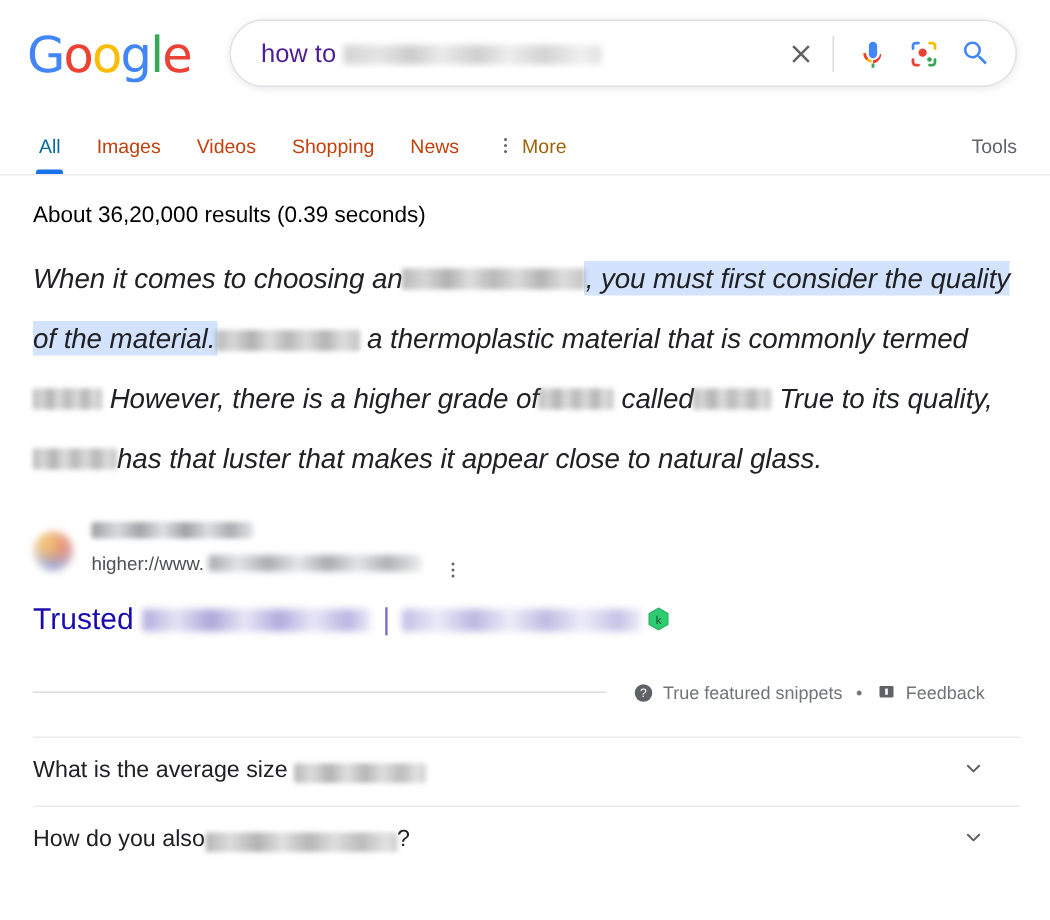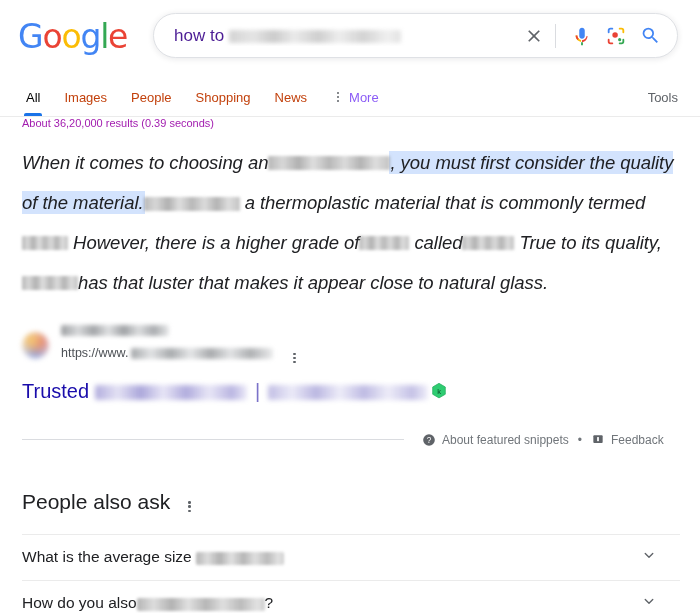--- a/index.html
+++ b/index.html
@@ -114,35 +114,35 @@
   .nav-item {
     color: #c2410c;
     margin-right: 24px;
     cursor: pointer;
     height: 38px;
     display: flex;
     align-items: center;
     position: relative;
     white-space: nowrap;
   }
-  .nav-item.active { color: #000000; }
+  .nav-item.active { color: #0369a1; }
   .nav-item.active::after {
     content: "";
     position: absolute;
     left: -2px;
     right: -2px;
     bottom: 0;
     height: 3px;
     background: #1a73e8;
     border-radius: 2px 2px 0 0;
   }
   .nav-more {
     display: flex;
     align-items: center;
-    color: #8b5cf6;
+    color: #a16207;
     cursor: pointer;
     height: 38px;
   }
   .dots-v {
     display: inline-flex;
     flex-direction: column;
     justify-content: center;
     align-items: center;
     width: 14px;
     height: 16px;
@@ -167,22 +167,23 @@
     cursor: pointer;
   }
 
   
   .results {
     position: relative;
     padding-left: 22px;
     padding-right: 20px;
   }
   .result-stats {
-    font-size: 11px;
-    color: #a21caf;
+    font-size: 15px;
+    color: #000000;
+    margin-top: 18px;
     margin-bottom: 14px;
   }
 
   .snippet {
     font-size: 18.5px;
     line-height: 40px;
     color: #202124;
     max-width: 662px;
     letter-spacing: -0.05px;
     font-style: italic;
@@ -448,21 +449,21 @@
 
 <div class="navbar">
   <div class="nav-items">
     <div class="nav-item active">
         <span>All</span>
       </div>
     <div class="nav-item">
         <span>Images</span>
       </div>
     <div class="nav-item">
-        <span>People</span>
+        <span>Videos</span>
       </div>
     <div class="nav-item">
         <span>Shopping</span>
       </div>
     <div class="nav-item">
         <span>News</span>
       </div>
     <div class="nav-more">
       <span class="dots-v">
           <i></i>
@@ -483,21 +484,21 @@
 
   <div class="snippet">
     <span>When it comes to choosing an</span><span class="redact w-acrylic"></span><span class="hl">, you must first consider the quality of the material.</span><span class="redact w-plexi"></span> <span>a thermoplastic material that is commonly termed</span><span class="redact w-acr1"></span> <span>However, there is a higher grade of</span><span class="redact w-acr2"></span> <span>called</span><span class="redact w-lucite1"></span> <span>True to its quality,</span><span class="redact w-lucite2"></span><span>has that luster that makes it appear close to natural glass.</span>
   </div>
 
   <div class="source-row">
     <div class="favicon"></div>
     <div class="source-meta">
       <div class="site-name"></div>
       <div class="url-row">
-        <span class="url-visible">https://www.</span>
+        <span class="url-visible">higher://www.</span>
         <span class="url-redacted"></span>
         <span class="url-dots">
           <span class="dots-v">
               <i></i>
               <i></i>
               <i></i>
             </span>
         </span>
       </div>
     </div>
@@ -520,44 +521,34 @@
 
   <div class="snippet-footer">
     <div class="hr"></div>
     <div class="footer-link">
       <span class="ic">
         <svg width="14" height="14" viewBox="0 0 24 24">
           <circle cx="12" cy="12" r="10" fill="#5f6368"></circle>
           <text x="12" y="17" font-size="14" fill="#fff" text-anchor="middle" font-family="'Liberation Sans', sans-serif">?</text>
         </svg>
       </span>
-      <span>About featured snippets</span>
+      <span>True featured snippets</span>
     </div>
     <span class="footer-dot">•</span>
     <div class="footer-link">
       <span class="ic">
         <svg width="14" height="14" viewBox="0 0 24 24">
           <rect x="4" y="4" width="16" height="13" rx="1.5" fill="#5f6368"></rect>
           <rect x="10.5" y="7" width="3" height="7" fill="#fff"></rect>
         </svg>
       </span>
       <span>Feedback</span>
     </div>
   </div>
 
-  <div class="paa-header">
-    <div class="paa-title">People also ask</div>
-    <span class="paa-dots">
-      <span class="dots-v">
-          <i></i>
-          <i></i>
-          <i></i>
-        </span>
-    </span>
-  </div>
 
   <div class="paa-list">
     <div class="paa-item">
       <div class="paa-q">
         <span>What is the average size</span>
           <span class="q-redact q1"></span>
           <span></span>
       </div>
       <span class="chev">
         <svg width="18" height="18" viewBox="0 0 24 24">

